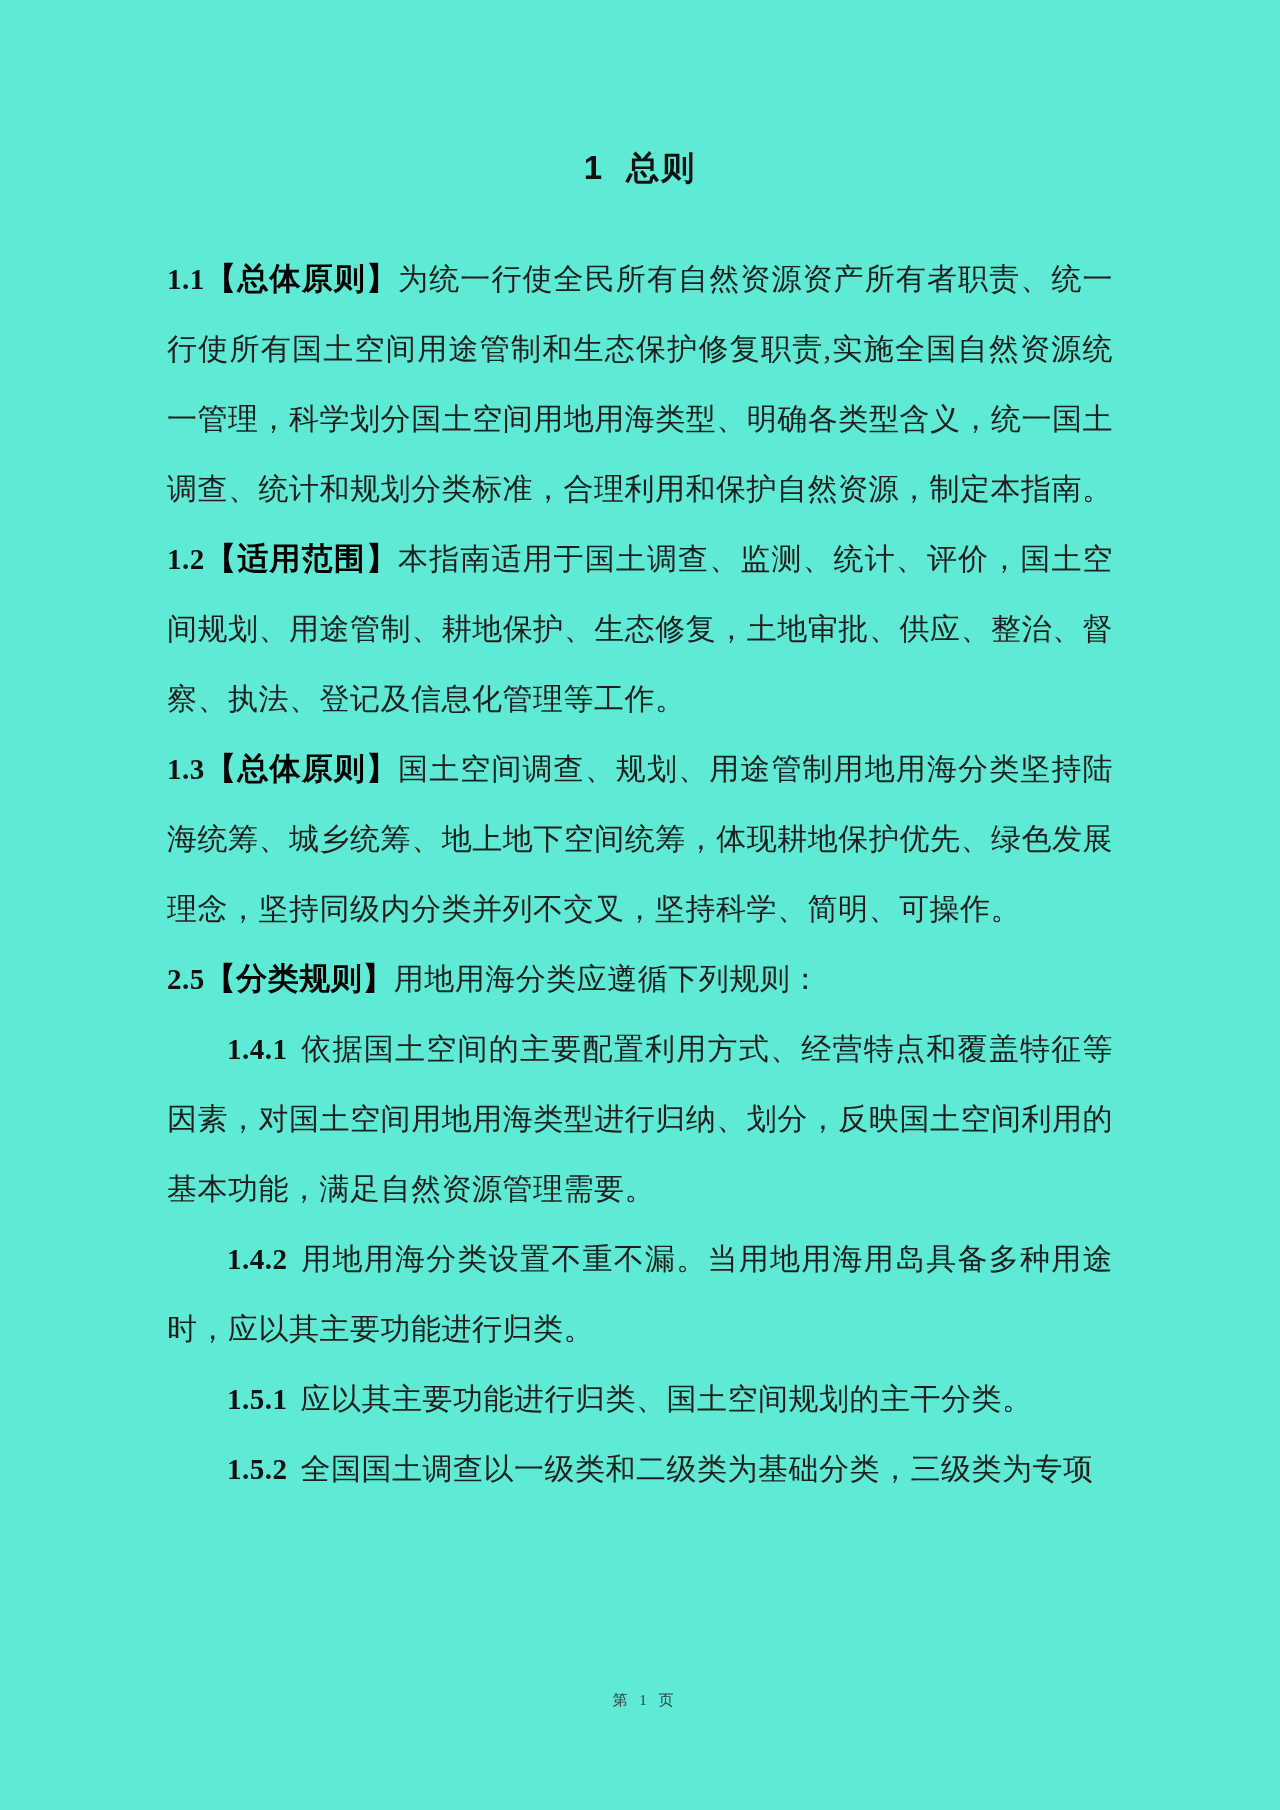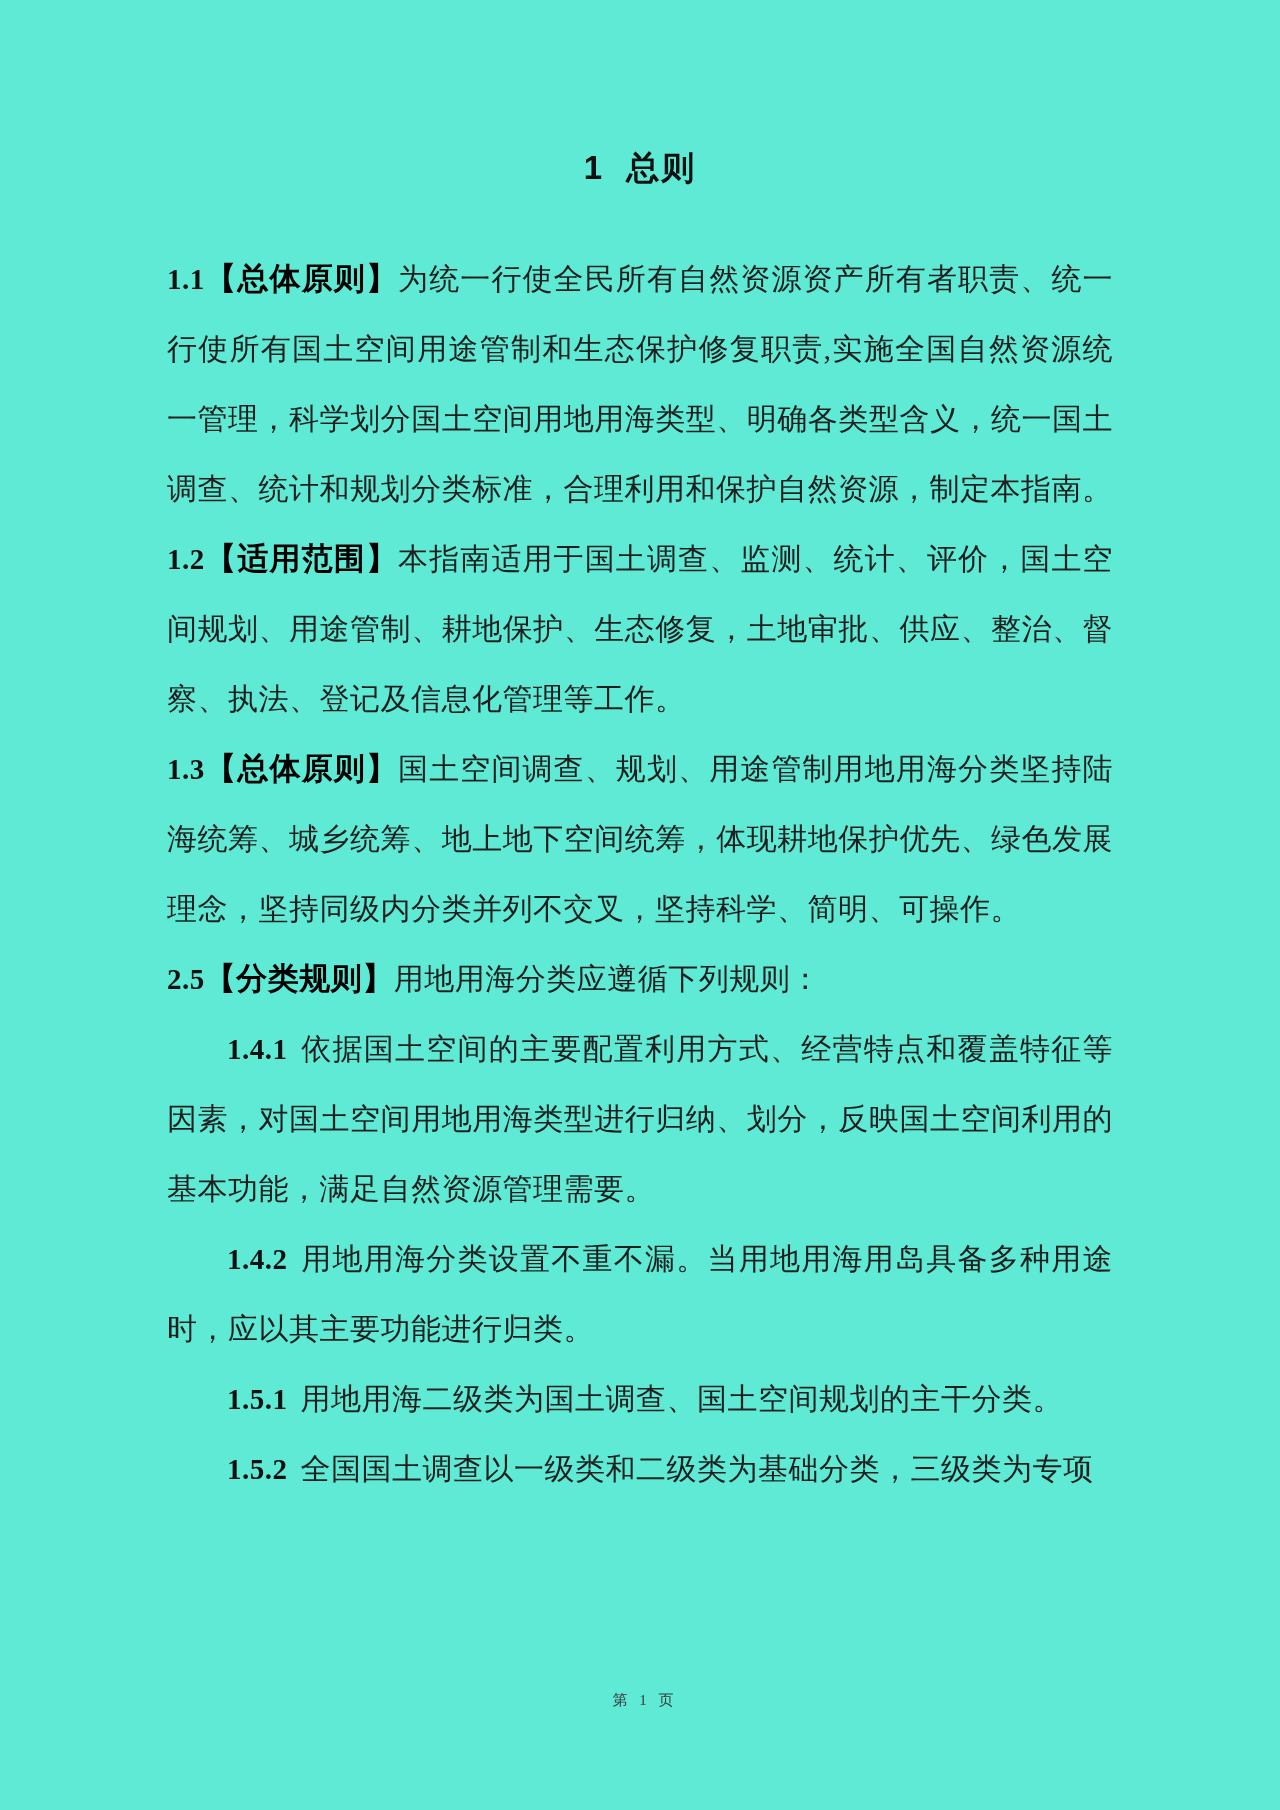--- a/index.html
+++ b/index.html
@@ -89,21 +89,21 @@
 
     <p class="para"><span class="num">1.3</span><span class="heading">【总体原则】</span><span class="body-text">国土空间调查、规划、用途管制用地用海分类坚持陆海统筹、城乡统筹、地上地下空间统筹，体现耕地保护优先、绿色发展理念，坚持同级内分类并列不交叉，坚持科学、简明、可操作。</span></p>
 
     <p class="para"><span class="num">2.5</span><span class="heading">【分类规则】</span><span class="body-text">用地用海分类应遵循下列规则：</span></p>
 
     <p class="para sub"><span class="num">1.4.1</span><span class="body-text">依据国土空间的主要配置利用方式、经营特点和覆盖特征等因素，对国土空间用地用海类型进行归纳、划分，反映国土空间利用的基本功能，满足自然资源管理需要。</span></p>
 
     <p class="para sub"><span class="num">1.4.2</span><span class="body-text">用地用海分类设置不重不漏。当用地用海用岛具备多种用途时，应以其主要功能进行归类。</span></p>
 
 
-    <p class="para sub"><span class="num">1.5.1</span><span class="body-text">用地用海二级类为国土调查、国土空间规划的主干分类。</span></p>
+    <p class="para sub"><span class="num">1.5.1</span><span class="body-text">应以其主要功能进行归类、国土空间规划的主干分类。</span></p>
 
     <p class="para sub"><span class="num">1.5.2</span><span class="body-text">全国国土调查以一级类和二级类为基础分类，三级类为专项</span></p>
 
   </div>
 
   <div class="page-footer">第 1 页</div>
 
 </div>
 
 </body></html>

